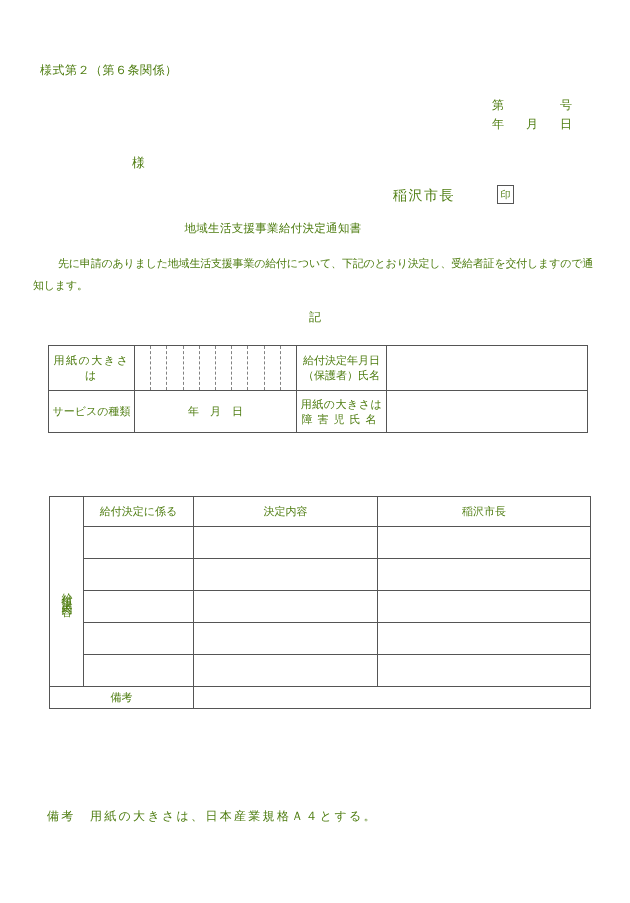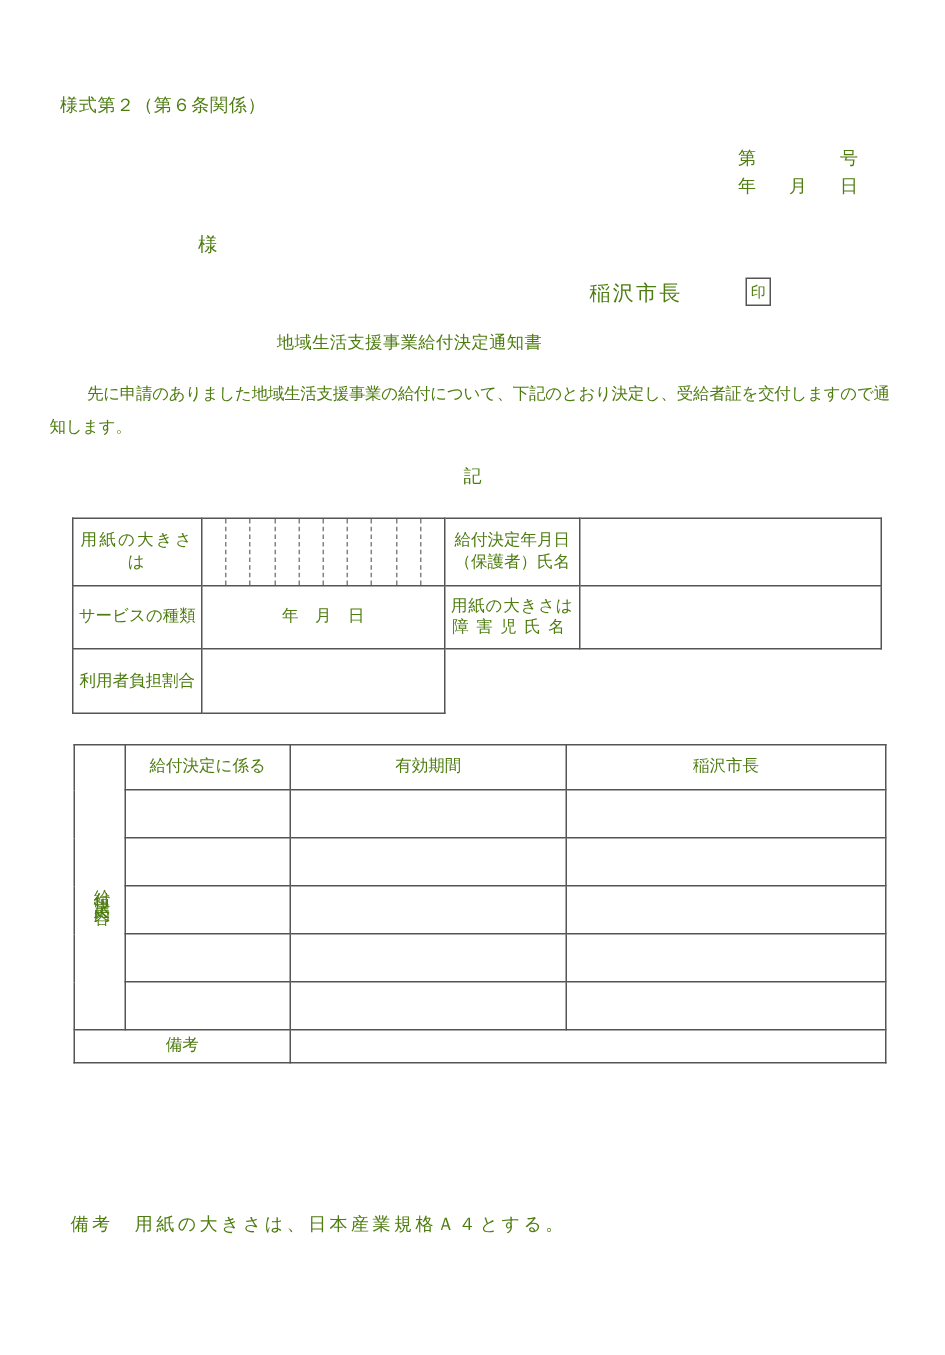--- a/index.html
+++ b/index.html
@@ -40,21 +40,21 @@
     line-height:15px;
     overflow:hidden;
   }
   td.noborder{border:none;}
   .t1{left:48px;top:345px;}
   .t1 table{width:539px;}
   .t2{left:49px;top:496px;}
   .t2 table{width:541px;}
   .ls05{letter-spacing:0.5px;}
   .ls15{letter-spacing:1.5px;}
-  .ls5{letter-spacing:5px;font-family:Liberation Mono, monospace;}
+  .ls5{letter-spacing:5px;}
   .digits{display:flex;height:44px;}
   .digit{flex:1;border-right:1px dashed #828282;}
   .digit:last-child{border-right:none;}
   .vlabel{
     writing-mode:vertical-rl;
     text-orientation:upright;
     letter-spacing:2.5px;
     font-size:11px;
     margin:0 auto;
   }
@@ -127,45 +127,39 @@
       </tr>
       <tr style="height:42px">
         <td>サービスの種類</td>
         <td>年　月　日</td>
         <td>
           <div class="ls05">用紙の大きさは</div>
           <div class="ls5">障害児氏名</div>
         </td>
         <td></td>
       </tr>
-      <tr style="height:43px">
-        <td>利用者負担割合</td>
-        <td></td>
-        <td class="noborder"></td>
-        <td class="noborder"></td>
-      </tr>
     </tbody>
       </table>
   </div>
 
   <div class="abs t2">
     <table>
       <colgroup>
         <col style="width:34px">
           <col style="width:110px">
           <col style="width:184px">
           <col style="width:213px">
       </colgroup>
       <tbody>
           <tr style="height:30px">
         <td rowspan="6">
           <div class="vlabel">給付決定内容</div>
         </td>
         <td>給付決定に係る</td>
-        <td>有効期間</td>
+        <td>決定内容</td>
         <td>稲沢市長</td>
       </tr>
       <tr style="height:32px">
         <td></td>
         <td></td>
         <td></td>
       </tr>
       <tr style="height:32px">
         <td></td>
         <td></td>

